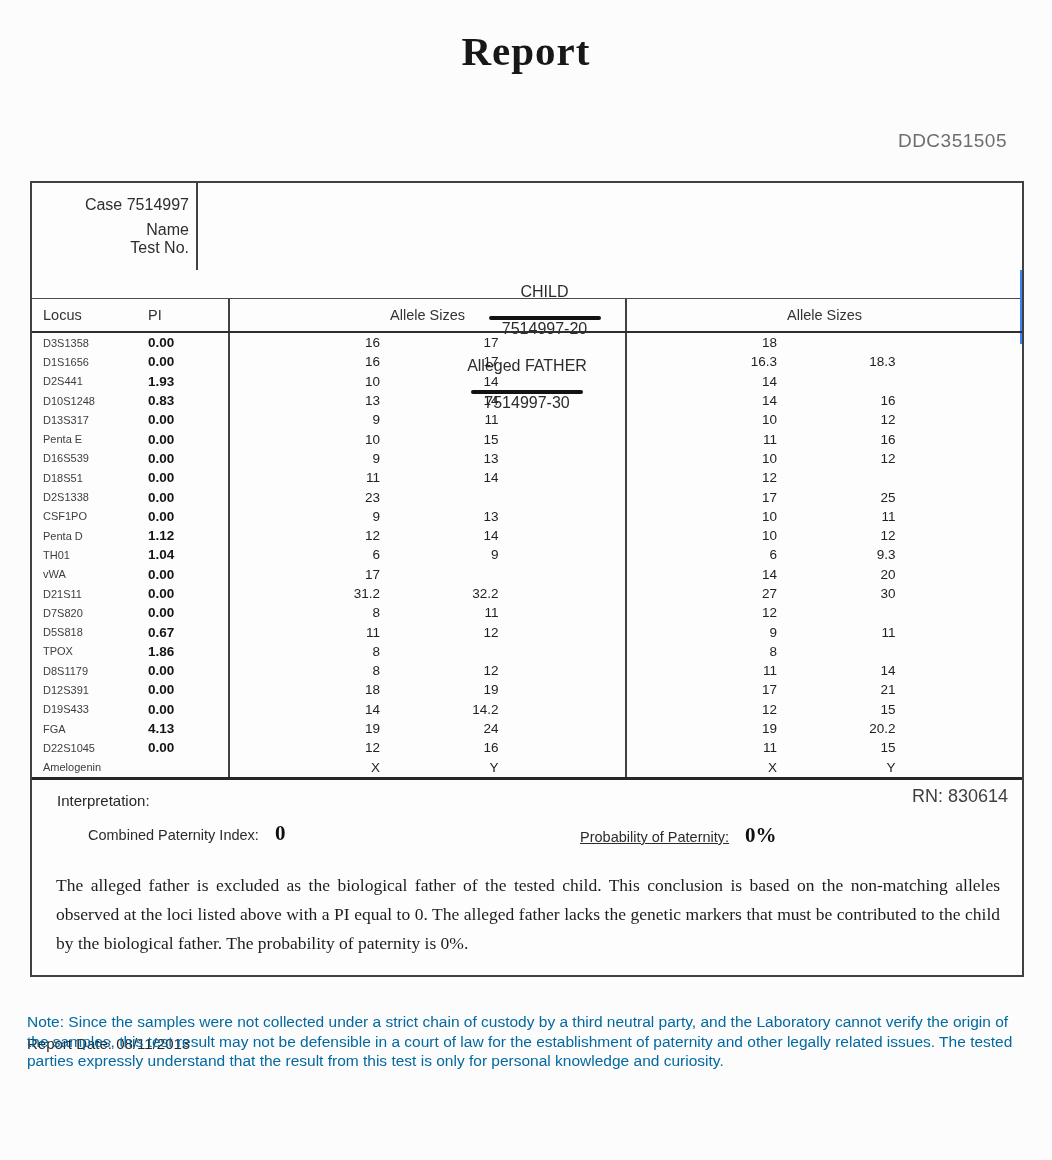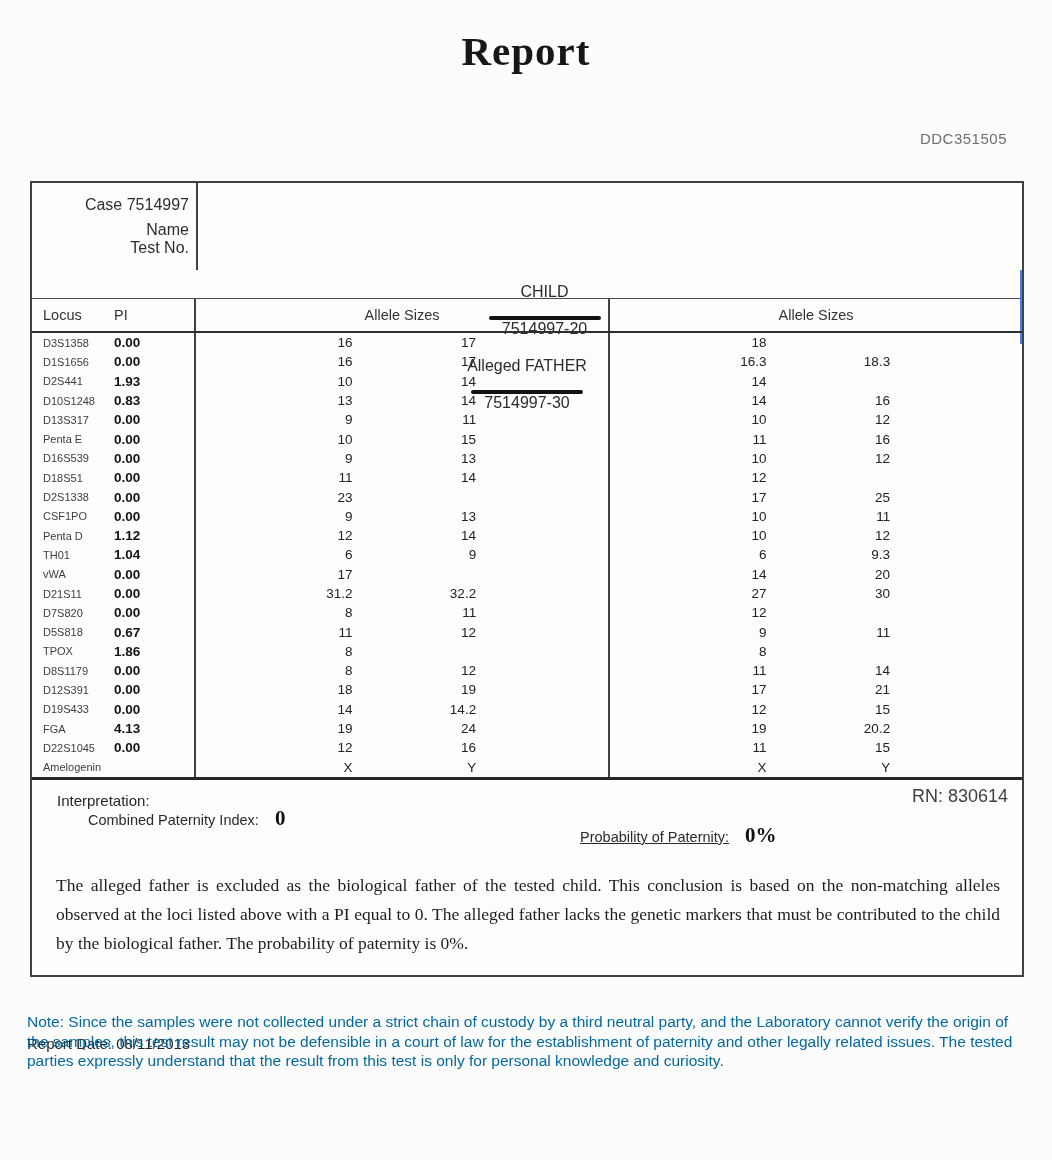--- a/index.html
+++ b/index.html
@@ -14,21 +14,21 @@
   }
   .doc-title {
     position:absolute; top:28px; left:0; width:100%;
     text-align:center;
     font-family:"Liberation Serif", serif;
     font-weight:bold; font-size:41px; line-height:47px;
     color:#171717; letter-spacing:1px;
   }
   .doc-id {
     position:absolute; top:130px; right:45px;
-    font-size:15px; color:#6e6e6e; letter-spacing:0.5px;
+    font-size:19px; color:#6e6e6e; letter-spacing:0.5px;
   }
   
   .box {
     position:absolute; left:30px; top:181px;
     width:994px; height:796px;
     border:2px solid #414141; background:#fdfdfd;
     display:flex; flex-direction:column;
   }
   .hdr-row1 { height:116px; display:flex; border-bottom:1px solid #4a4a4a;flex-direction:column; }
   .hdr-case {
@@ -42,41 +42,41 @@
     flex:1; display:flex; flex-direction:column; align-items:center;
     padding:13px 0 6px; font-size:16px; color:#2b2b2b;
   }
   .hdr-party.mid { border-right:2px solid #3b82f6;padding-left:37px; }
   .redact-bar { width:112px; height:4px; background:#121212; border-radius:2px; margin-top:15px; }
   .party-testno { margin-top:auto; }
   .hdr-row2 {
     height:34px; display:flex; align-items:center;
     border-bottom:2px solid #2e2e2e; font-size:14.5px; color:#333;
   }
-  .lp { width:164px; display:flex; align-self:stretch; align-items:center; border-right:2px solid #414141; }
+  .lp { width:198px; display:flex; align-self:stretch; align-items:center; border-right:2px solid #414141; }
   .lp .c-locus { flex:1; padding-left:11px; }
   .lp .c-pi { width:46px; text-align:left; }
   .lp .c-sp { width:34px; }
   .panel { flex:1; display:flex; align-self:stretch; align-items:center; }
   .panel.mid { border-right:2px solid #414141; }
   .allele-hdr { flex:1; text-align:center; }
   
   .tbody { height:447px; display:flex; flex-direction:column; border-bottom:3px solid #262626; }
   .trow { flex:1; display:flex; font-size:13.5px; }
   .trow .lp { border-right:2px solid #414141; }
   .trow .c-locus { color:#3d3d3d; font-size:11px; }
   .trow .c-pi { font-weight:bold; color:#141414; }
   .a1 { width:38%; text-align:right; }
   .a2 { width:30%; text-align:right; }
   .asp { width:32%; }
   
   .interp { position:relative; flex:1; }
   .interp-label { position:absolute; left:25px; top:12px; font-size:15px; color:#272727; }
   .rn { position:absolute; right:14px; top:6px; font-family:Liberation Sans, sans-serif; font-size:18px; color:#3f3f3f; }
-  .cpi { position:absolute; left:56px; top:26px; display:flex; align-items:baseline; font-size:14.5px; color:#2b2b2b;text-align:center; }
+  .cpi { position:absolute; left:56px; top:41px; display:flex; align-items:baseline; font-size:14.5px; color:#2b2b2b;text-align:center; }
   .pop { position:absolute; left:548px; top:43px; display:flex; align-items:baseline; font-size:14.5px; color:#2b2b2b; }
   .pop .lbl { text-decoration:underline; }
   .big-val {
     font-family:"Liberation Serif", serif; font-weight:bold;
     font-size:21px; color:#101010; margin-left:16px;
   }
   .interp-para {
     position:absolute; left:24px; right:22px; top:91px;
     font-family:"Liberation Serif", serif; font-size:17.5px;
     line-height:29px; text-align:justify; color:#1d1d1d;

